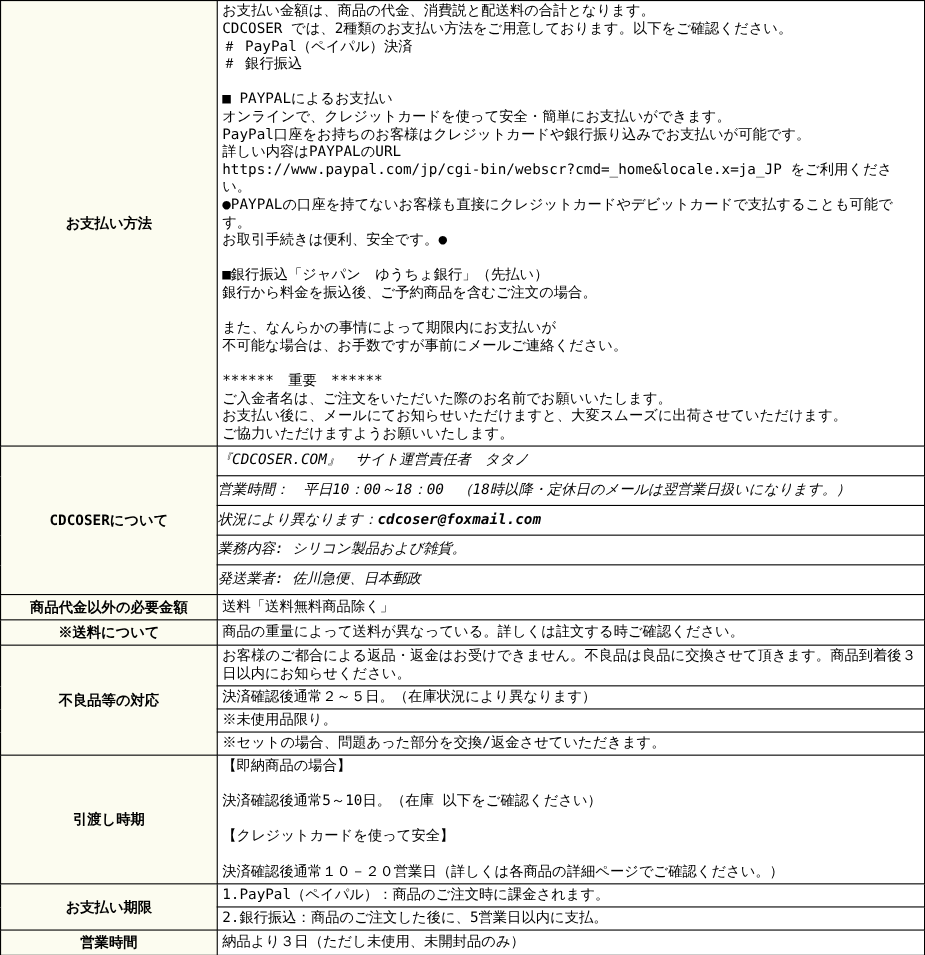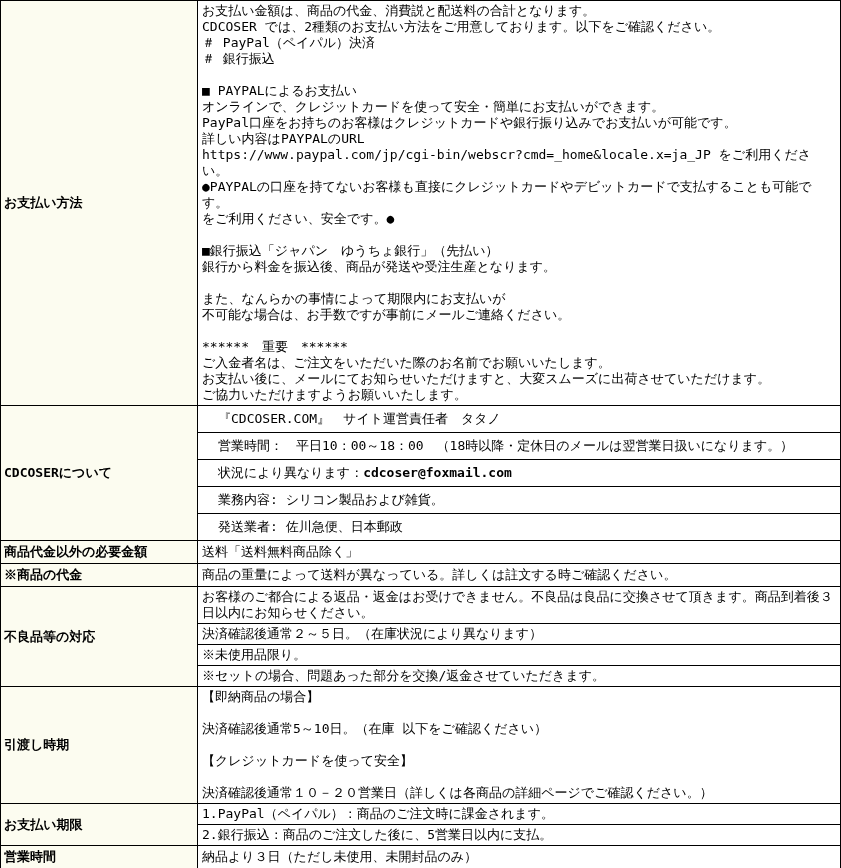--- a/index.html
+++ b/index.html
@@ -19,32 +19,32 @@
     border-collapse: collapse;
     table-layout: fixed;
   }
   col.col-header { width: 197px; }
   th, td {
     border: 1px solid var(--border, #000000);
   }
   th.row-header {
     background: var(--header-bg, #fcfcf0);
     font-weight: bold;
-    text-align: left;
+    text-align: center;
     vertical-align: middle;
     padding: 2px 3px;
     font-size: 13px;
   }
   td.row-content {
     background: #ffffff;
     vertical-align: middle;
     padding: 2px 4px;
     border-radius: 22px;
   }
-  tr.tall td.row-content { padding: 5px 20px; }
+  tr.tall td.row-content { padding: 5px 0; font-style: italic; }
   .line {
     min-height: 16px;
     line-height: 16px;
     white-space: pre-wrap;
     word-break: break-all;
   }
   .bold { font-weight: bold; }
 </style>
 </head>
 <body>
@@ -62,24 +62,24 @@
           <div class="line">CDCOSER では、2種類のお支払い方法をご用意しております。以下をご確認ください。</div>
           <div class="line">＃ PayPal（ペイパル）決済</div>
           <div class="line">＃ 銀行振込</div>
           <div class="line"></div>
           <div class="line">■ PAYPALによるお支払い</div>
           <div class="line">オンラインで、クレジットカードを使って安全・簡単にお支払いができます。</div>
           <div class="line">PayPal口座をお持ちのお客様はクレジットカードや銀行振り込みでお支払いが可能です。</div>
           <div class="line">詳しい内容はPAYPALのURL</div>
           <div class="line"><span>https://www.paypal.com/jp/cgi-bin/webscr?cmd=_home&amp;locale.x=ja_JP</span><span> をご利用ください。</span></div>
           <div class="line">●PAYPALの口座を持てないお客様も直接にクレジットカードやデビットカードで支払することも可能です。</div>
-          <div class="line">をご利用ください、安全です。●</div>
+          <div class="line">お取引手続きは便利、安全です。●</div>
           <div class="line"></div>
           <div class="line">■銀行振込「ジャパン　ゆうちょ銀行」（先払い）</div>
-          <div class="line">銀行から料金を振込後、商品が発送や受注生産となります。</div>
+          <div class="line">銀行から料金を振込後、ご予約商品を含むご注文の場合。</div>
           <div class="line"></div>
           <div class="line">また、なんらかの事情によって期限内にお支払いが</div>
           <div class="line">不可能な場合は、お手数ですが事前にメールご連絡ください。</div>
           <div class="line"></div>
           <div class="line">******　重要　******</div>
           <div class="line">ご入金者名は、ご注文をいただいた際のお名前でお願いいたします。</div>
           <div class="line">お支払い後に、メールにてお知らせいただけますと、大変スムーズに出荷させていただけます。</div>
           <div class="line">ご協力いただけますようお願いいたします。</div>
         </td>
       </tr>
@@ -109,21 +109,21 @@
           <div class="line">発送業者: 佐川急便、日本郵政</div>
         </td>
       </tr>
       <tr>
         <th class="row-header" rowspan="1">商品代金以外の必要金額</th>
         <td class="row-content">
           <div class="line">送料「送料無料商品除く」</div>
         </td>
       </tr>
       <tr>
-        <th class="row-header" rowspan="1">※商品の代金</th>
+        <th class="row-header" rowspan="1">※送料について</th>
         <td class="row-content">
           <div class="line">商品の重量によって送料が異なっている。詳しくは註文する時ご確認ください。</div>
         </td>
       </tr>
       <tr>
         <th class="row-header" rowspan="4">不良品等の対応</th>
         <td class="row-content">
           <div class="line">お客様のご都合による返品・返金はお受けできません。不良品は良品に交換させて頂きます。商品到着後３日以内にお知らせください。</div>
         </td>
       </tr>

